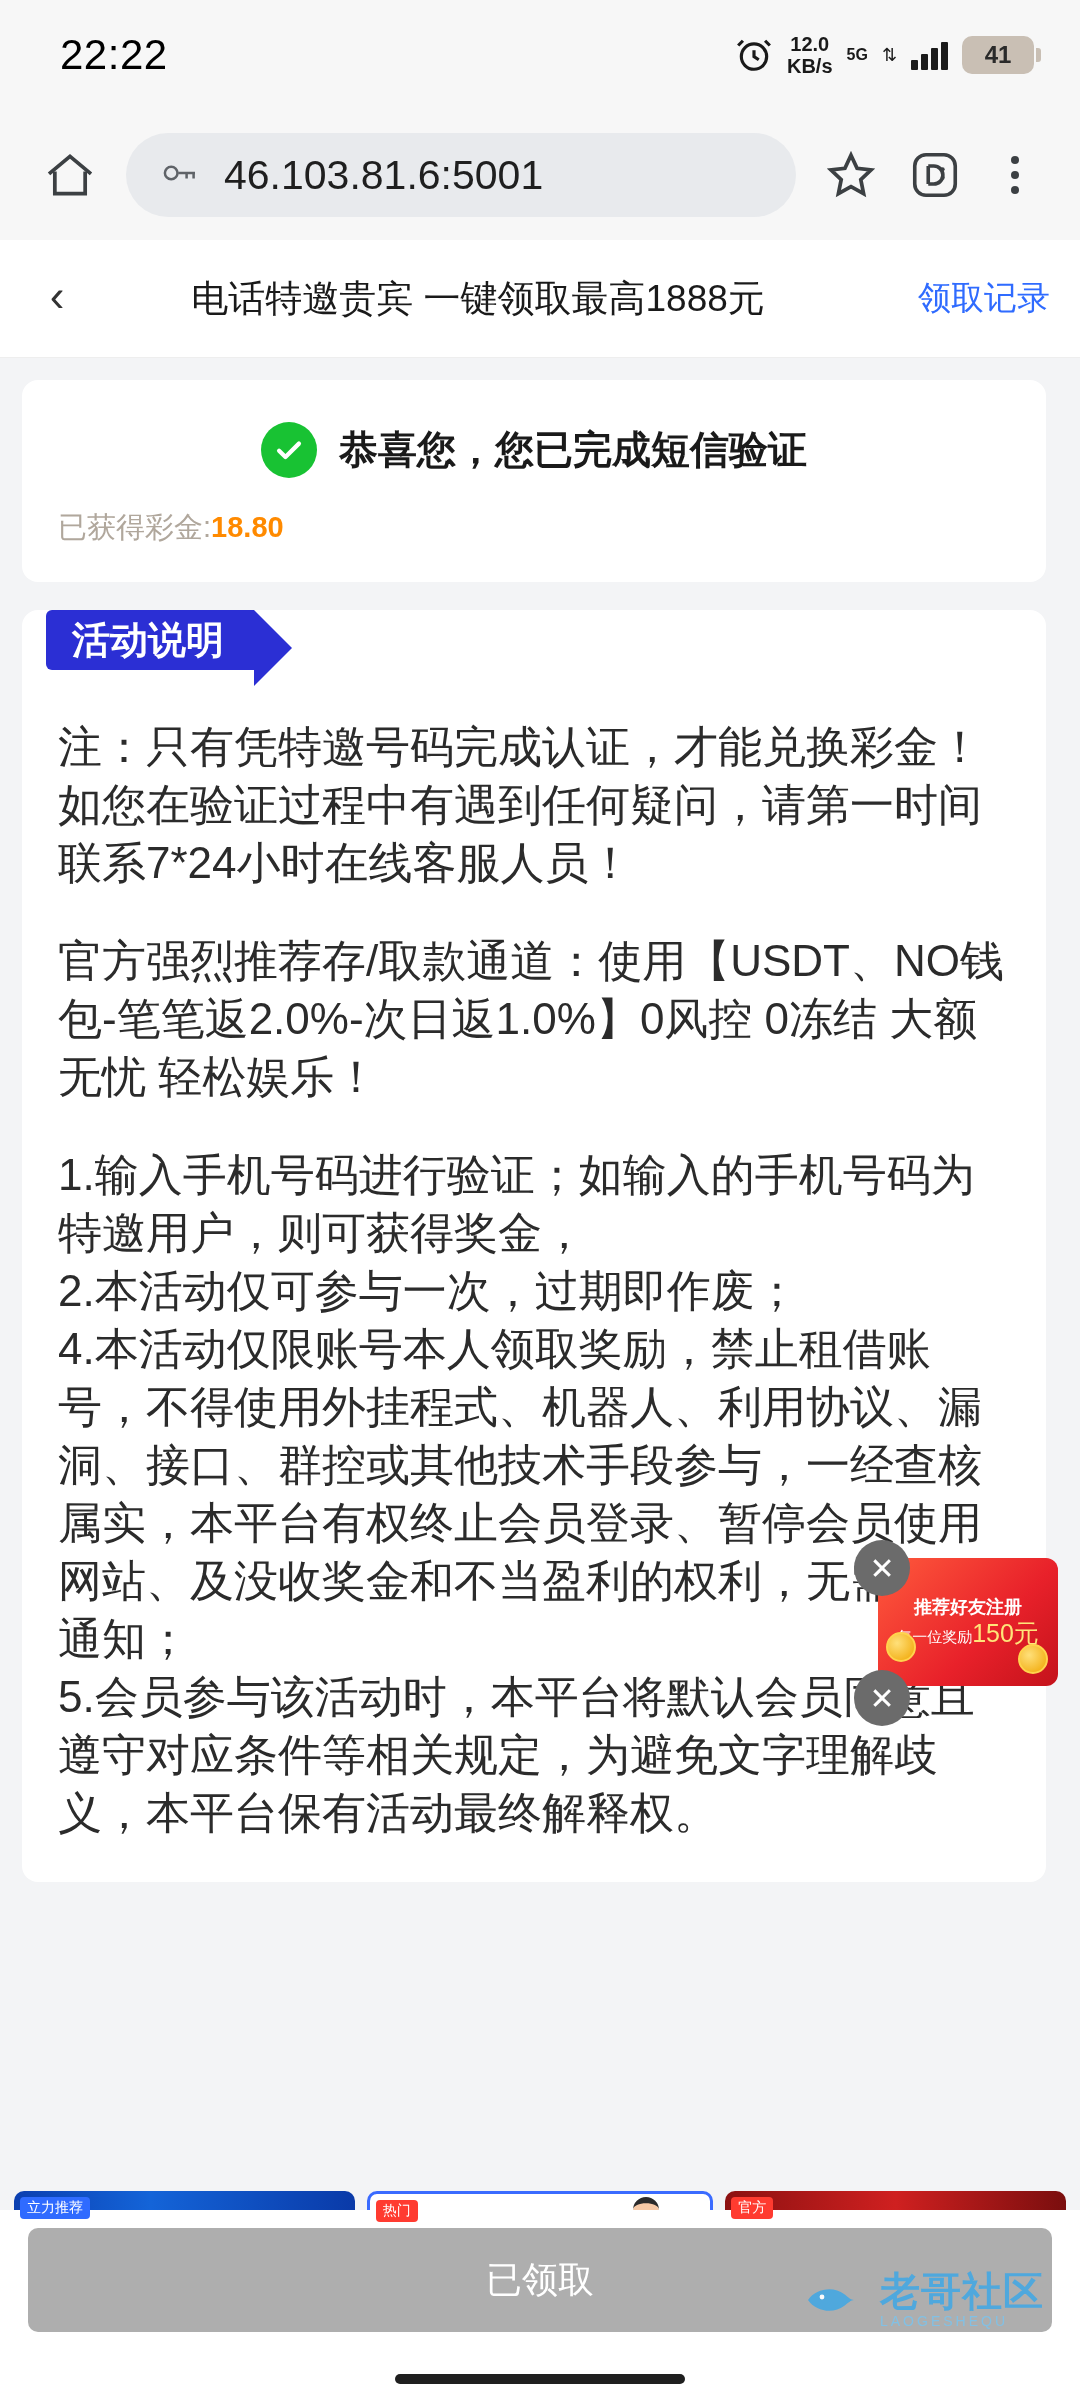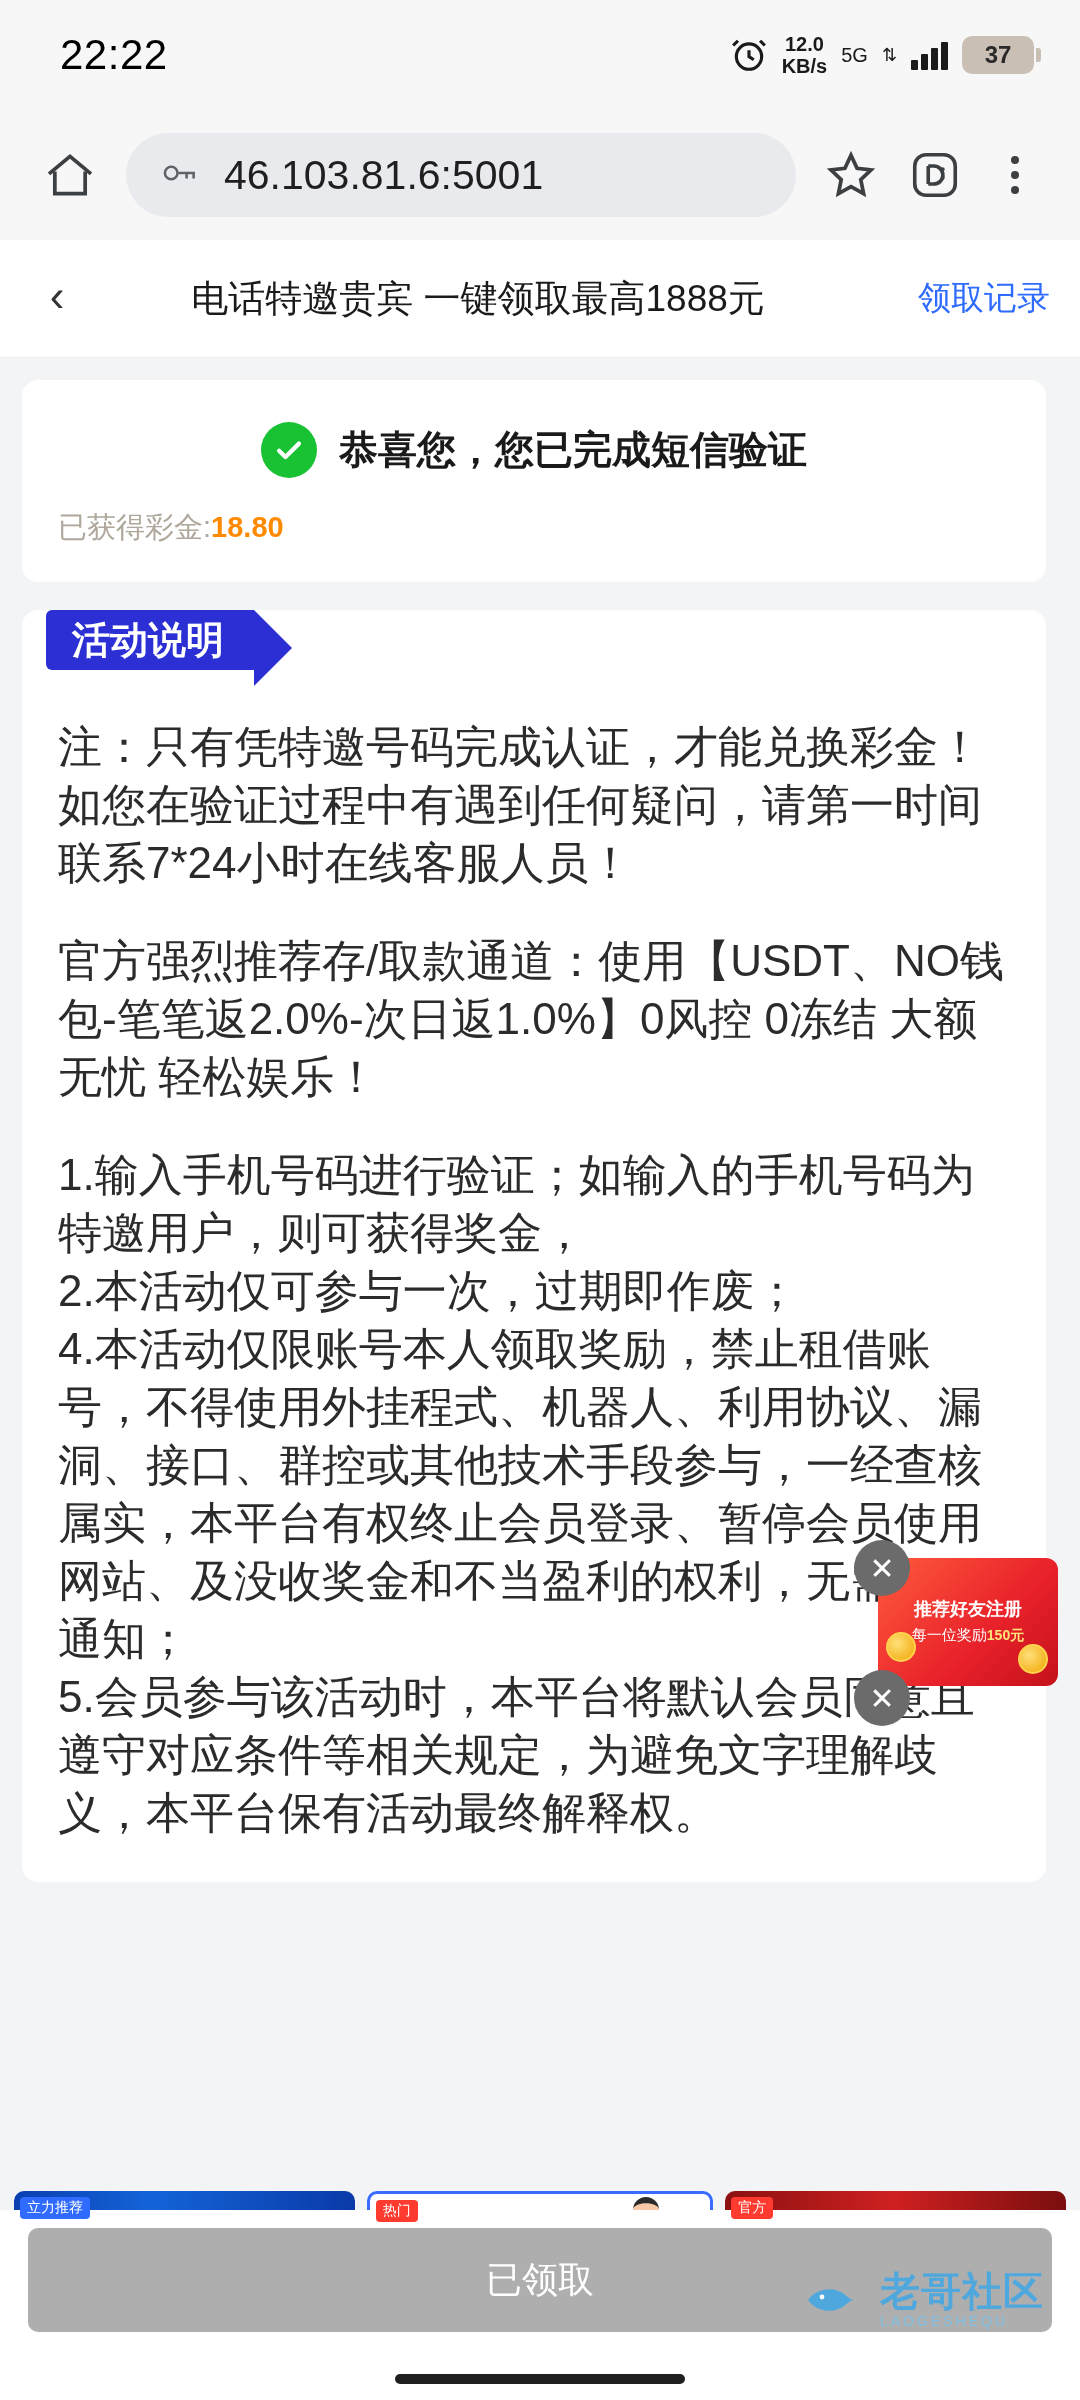--- a/index.html
+++ b/index.html
@@ -33,23 +33,23 @@
   .alarm-icon { width: 38px; height: 38px; position: relative; }
   .alarm-icon svg { display: block; }
   .kbs {
     font-size: 20px;
     line-height: 22px;
     color: #1a1a1a;
     text-align: center;
     font-weight: 600;
   }
   .net-label {
-    font-size: 20px;
+    font-size: 16px;
     color: #1a1a1a;
-    font-weight: 400;
+    font-weight: 700;
     line-height: 22px;
   }
   .signal {
     display: flex;
     align-items: flex-end;
     gap: 3px;
     height: 30px;
   }
   .signal i { width: 7px; background: #1a1a1a; display: block; border-radius: 1px; }
   .updown { font-size: 18px; color: #1a1a1a; line-height: 20px; }
@@ -248,21 +248,21 @@
     display: flex;
     flex-direction: column;
     align-items: center;
     justify-content: center;
     gap: 4px;
     text-align: center;
     line-height: 22px;
   }
   .promo-right .p1 { font-size: 18px; font-weight: 700; }
   .promo-right .p2 { font-size: 15px; }
-  .promo-right .p2 em { font-style: normal; color: #ffe479; font-weight: 700; font-size: 14px; }
+  .promo-right .p2 em { font-style: normal; color: #ffe479; font-weight: 400; font-size: 25px; }
   .coin {
     position: absolute;
     width: 30px; height: 30px;
     border-radius: 50%;
     background: radial-gradient(circle at 35% 35%, #ffe07a, #f0a500);
     border: 2px solid #ffd34d;
   }
 
   
   .ad-row {
@@ -426,21 +426,21 @@
       <span>KB/s</span>
     </span>
     <span class="net-label">5G</span>
     <span class="updown">⇅</span>
     <span class="signal">
       <i style="height:10px"></i>
         <i style="height:16px"></i>
         <i style="height:22px"></i>
         <i style="height:28px"></i>
     </span>
-    <span class="battery">37</span>
+    <span class="battery">41</span>
   </div>
 </div>
 
 <div class="browser-bar">
   <span class="home-icon">
     <svg width="56" height="56" viewBox="0 0 24 24" fill="none" stroke="#3c4043" stroke-width="1.6">
       <path d="M3 11.5 12 4l9 7.5"></path>
       <path d="M5.5 10.5V20h13v-9.5"></path>
     </svg>
   </span>

